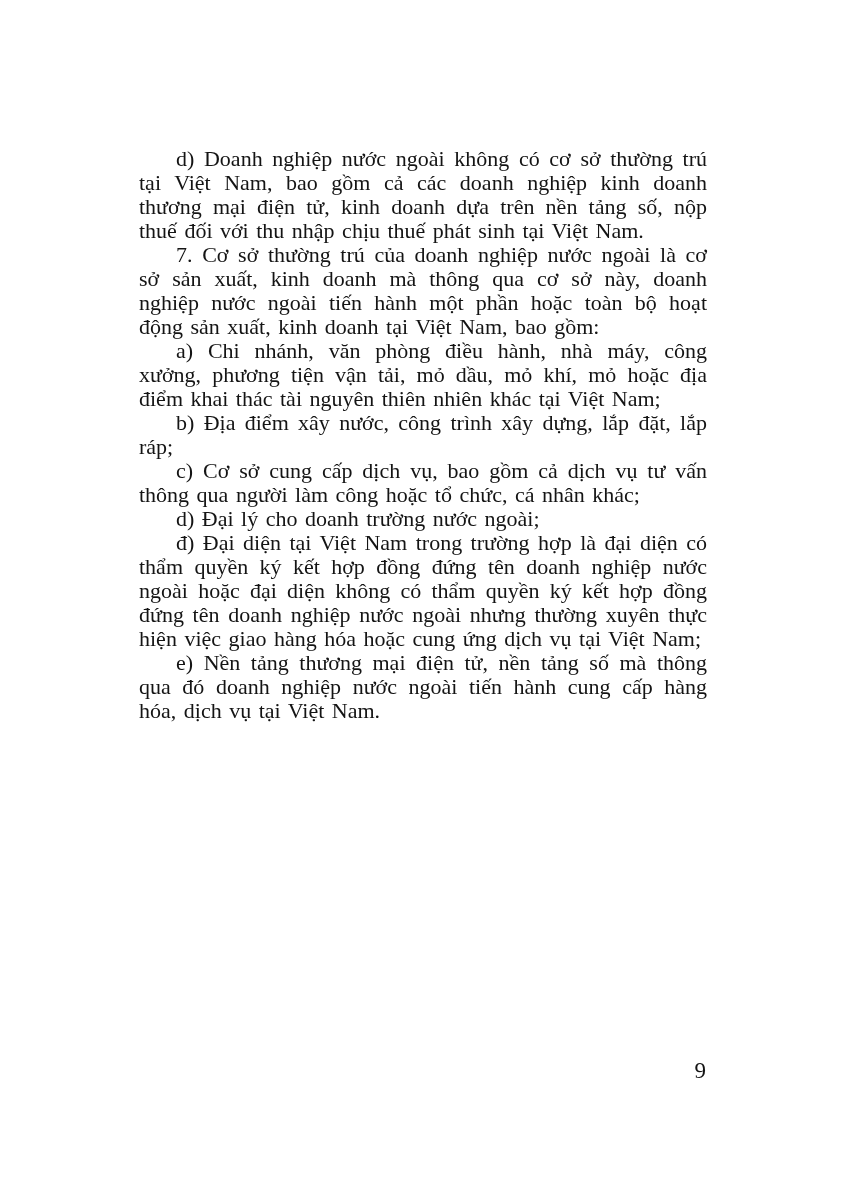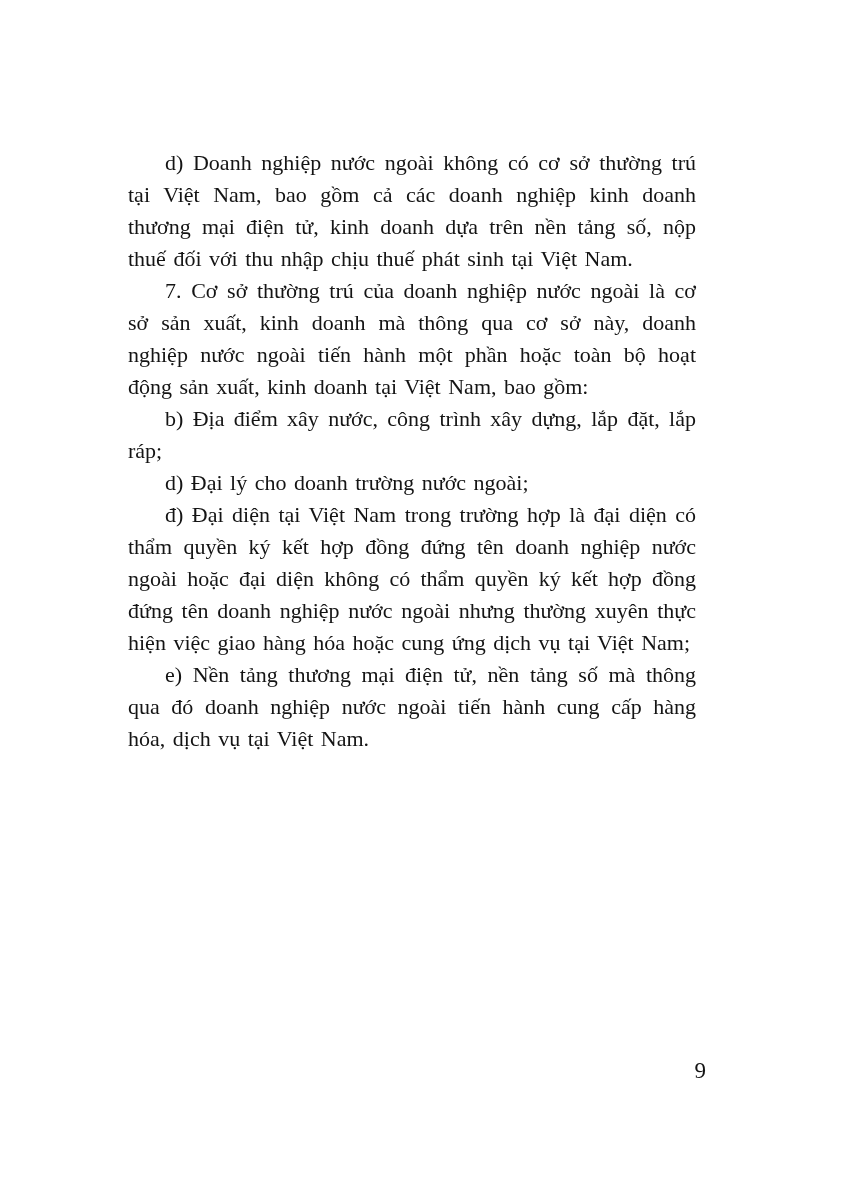--- a/index.html
+++ b/index.html
@@ -11,25 +11,25 @@
     position: relative;
     width: 842px;
     height: 1190px;
     background: #ffffff;
     color: #141414;
     font-family: "Liberation Serif", "DejaVu Serif", serif;
     overflow: hidden;
   }
   .text-block {
     position: absolute;
-    left: 128px;
+    left: 139px;
     top: 147px;
     width: 568px;
     font-size: 22px;
-    line-height: 32px;
+    line-height: 24px;
     text-align: justify;
   }
   .text-block p {
     margin: 0;
     padding: 0;
     text-indent: 37px;
     word-spacing: 2px;
   }
   .page-number {
     position: absolute;
@@ -42,19 +42,21 @@
     color: #141414;
   }
 </style>
 </head>
 <body>
 
 <div class="page">
   <main class="text-block">
     <p>d) Doanh nghiệp nước ngoài không có cơ sở thường trú tại Việt Nam, bao gồm cả các doanh nghiệp kinh doanh thương mại điện tử, kinh doanh dựa trên nền tảng số, nộp thuế đối với thu nhập chịu thuế phát sinh tại Việt Nam.</p>
     <p>7. Cơ sở thường trú của doanh nghiệp nước ngoài là cơ sở sản xuất, kinh doanh mà thông qua cơ sở này, doanh nghiệp nước ngoài tiến hành một phần hoặc toàn bộ hoạt động sản xuất, kinh doanh tại Việt Nam, bao gồm:</p>
+    <p>a) Chi nhánh, văn phòng điều hành, nhà máy, công xưởng, phương tiện vận tải, mỏ dầu, mỏ khí, mỏ hoặc địa điểm khai thác tài nguyên thiên nhiên khác tại Việt Nam;</p>
     <p>b) Địa điểm xây nước, công trình xây dựng, lắp đặt, lắp ráp;</p>
+    <p>c) Cơ sở cung cấp dịch vụ, bao gồm cả dịch vụ tư vấn thông qua người làm công hoặc tổ chức, cá nhân khác;</p>
     <p>d) Đại lý cho doanh trường nước ngoài;</p>
     <p>đ) Đại diện tại Việt Nam trong trường hợp là đại diện có thẩm quyền ký kết hợp đồng đứng tên doanh nghiệp nước ngoài hoặc đại diện không có thẩm quyền ký kết hợp đồng đứng tên doanh nghiệp nước ngoài nhưng thường xuyên thực hiện việc giao hàng hóa hoặc cung ứng dịch vụ tại Việt Nam;</p>
     <p>e) Nền tảng thương mại điện tử, nền tảng số mà thông qua đó doanh nghiệp nước ngoài tiến hành cung cấp hàng hóa, dịch vụ tại Việt Nam.</p>
   </main>
   <div class="page-number">9</div>
 </div>
 
 </body></html>

